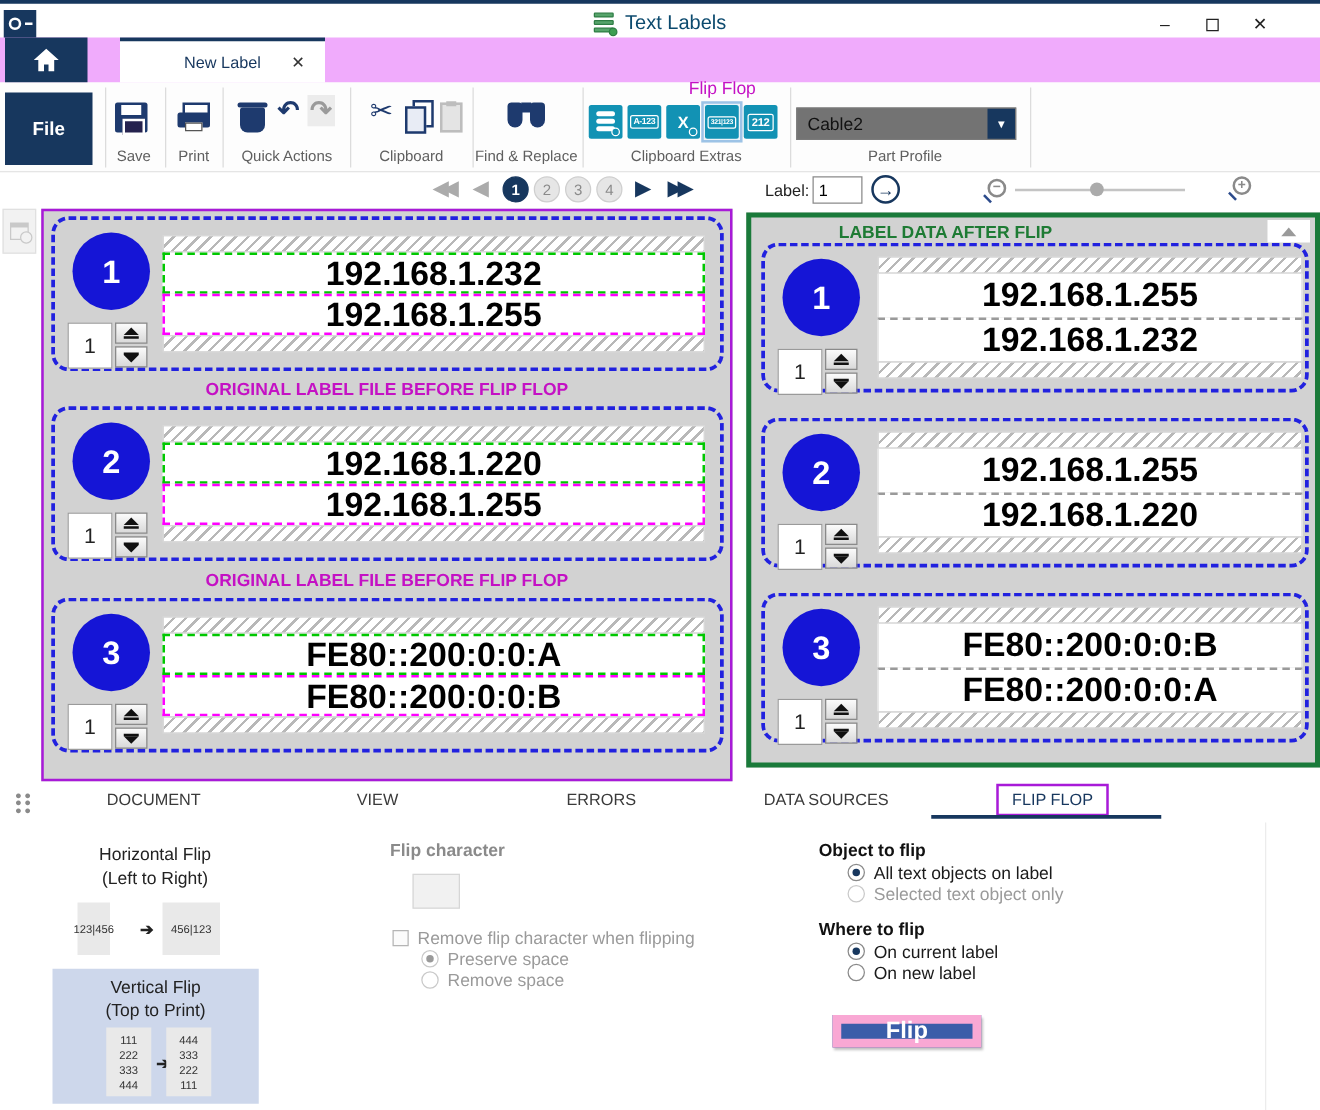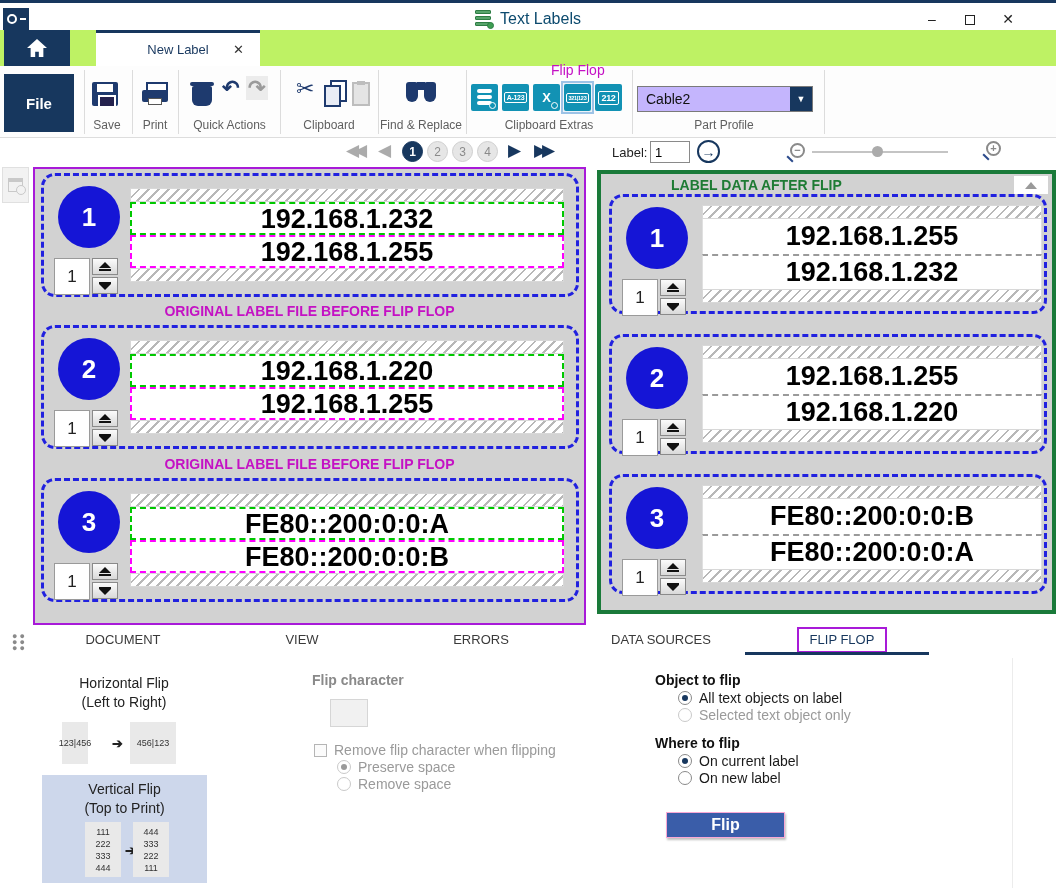--- a/index.html
+++ b/index.html
@@ -15,21 +15,21 @@
   .applogo .dash { position:absolute; right:3px; top:10px; width:6px; height:2px; background:#fff; }
   .titlecenter { left:0; top:4px; width:1056px; height:24px; display:flex; align-items:center; justify-content:center; gap:7px; position:absolute; }
   .tl-icon { width:18px; height:18px; position:relative; }
   .tl-icon .row { position:absolute; left:0; width:16px; height:4px; background:#57A46B; border-radius:1px; border:1px solid #2E7D44; }
   .tl-icon .gear { position:absolute; right:-1px; bottom:-1px; width:7px; height:7px; background:#3D9E52; border-radius:50%; border:1px solid #2E7D44; }
   .apptitle { font-size:16px; color:#0c4a6e; }
   .winbtn { top:6px; width:28px; height:20px; text-align:center; font-size:14px; color:#222; line-height:20px; position:absolute; cursor:default; }
   .maxglyph { display:inline-block; width:10px; height:10px; border:1.5px solid #222; vertical-align:middle; }
 
   
-  .tabrow { left:0; top:30px; width:1056px; height:36px; background:#bef264; position:absolute; }
+  .tabrow { left:0; top:30px; width:1056px; height:36px; background:#f0abfc; position:absolute; }
   .hometab { position:absolute; left:4px; top:0; width:66px; height:36px; background:#17375E; display:flex; align-items:center; justify-content:center; }
   .doctab { position:absolute; left:96px; top:0; width:164px; height:36px; background:#fff; border-top:3px solid #17375E; display:flex; align-items:center; justify-content:center; }
   .doctab .lbl { font-size:13px; color:#17375E; }
   .doctab .x { position:absolute; right:16px; top:9px; font-size:13px; color:#333; }
   .helpbtn { position:absolute; left:982px; top:36px; font-size:18px; font-weight:bold; color:#4a4a4a; }
   .helpbtn small { font-size:9px; color:#4a4a4a; }
 
   
   .ribbon { left:0; top:66px; width:1056px; height:72px; background:#FDFDFD; border-bottom:1px solid #DDD; position:absolute; }
   .filebtn { position:absolute; left:4px; top:8px; width:70px; height:58px; background:#17375E; color:#fff; font-size:15px; font-weight:bold; display:flex; align-items:center; justify-content:center; }
@@ -59,21 +59,21 @@
   .binoc:before { content:""; position:absolute; left:0; top:2px; width:12px; height:20px; background:#1E3A6E; border-radius:3px 3px 6px 6px; }
   .binoc:after { content:""; position:absolute; right:0; top:2px; width:12px; height:20px; background:#1E3A6E; border-radius:3px 3px 6px 6px; }
   .binoc .mid { position:absolute; left:11px; top:2px; width:8px; height:8px; background:#1E3A6E; }
   .tile { position:absolute; width:27px; height:27px; background:#1292B4; border-radius:2px; color:#fff; display:flex; align-items:center; justify-content:center; }
   .tile .inner { border:1px solid #fff; border-radius:2px; padding:1px 2px; font-size:7px; font-weight:bold; white-space:nowrap; letter-spacing:-0.3px; }
   .tile .db { position:relative; width:15px; height:17px; }
   .tile .db i { position:absolute; left:0; width:15px; height:4px; background:#fff; border-radius:2px; }
   .tile .dot { position:absolute; right:2px; bottom:2px; width:7px; height:7px; border:1.5px solid #fff; border-radius:50%; background:#1292B4; }
   .tilehl { position:absolute; width:33px; height:33px; border:2px solid #9DC3E6; background:rgba(190,215,240,.25); }
   .flipflop-note { position:absolute; left:551px; top:-4px; color:#C411C4; font-size:14px; }
-  .partsel { position:absolute; left:637px; top:20px; width:176px; height:26px; background:#c4b5fd; border:1px solid #7a7a7a; display:flex; align-items:center; }
+  .partsel { position:absolute; left:637px; top:20px; width:176px; height:26px; background:#737373; border:1px solid #7a7a7a; display:flex; align-items:center; }
   .partsel .val { flex:1; padding-left:8px; font-size:14px; color:#111; }
   .partsel .dd { width:22px; height:24px; background:#17375E; color:#fff; font-size:9px; display:flex; align-items:center; justify-content:center; }
 
   
   .navrow { left:0; top:138px; width:1056px; height:28px; background:#fff; position:absolute; }
   .navarr { position:absolute; top:2px; font-size:17px; letter-spacing:-5px; }
   .gray { color:#ABABAB; } .navy { color:#17375E; }
   .pgc { position:absolute; top:3px; width:21px; height:21px; border-radius:50%; background:#E6E6E6; border:1px solid #CFCFCF; color:#8a8a8a; font-size:12px; display:flex; align-items:center; justify-content:center; }
   .pgc.active { background:#17375E; border-color:#17375E; color:#fff; font-weight:bold; }
   .lblcap { position:absolute; left:612px; top:7px; font-size:13px; color:#222; }
@@ -134,21 +134,21 @@
   .disabled-t { font-size:14px; color:#9a9a9a; }
   .fcharbox { position:absolute; left:330px; top:41px; width:38px; height:28px; background:#F1F1F1; border:1px solid #D6D6D6; }
   .chk { position:absolute; width:13px; height:13px; border:1px solid #B5B5B5; background:#FBFBFB; }
   .radio { position:absolute; width:14px; height:14px; border-radius:50%; border:1px solid #8a8a8a; background:#fff; }
   .radio.dis { border-color:#C9C9C9; }
   .radio .dot { position:absolute; left:3px; top:3px; width:6px; height:6px; border-radius:50%; }
   .dot.navy { background:#17375E; }
   .dot.gray { background:#9a9a9a; }
   .boldhead { font-size:14px; font-weight:bold; color:#111; }
   .opttext { font-size:14px; color:#1a1a1a; }
-  .flipbtn { position:absolute; left:666px; top:154px; width:119px; height:26px; background:#3A5DA9; border:1px solid #f9a8d4; color:#fff; font-size:16px; font-weight:bold; display:flex; align-items:center; justify-content:center; box-shadow:1px 2px 2px rgba(0,0,0,.25); }
+  .flipbtn { position:absolute; left:666px; top:154px; width:119px; height:26px; background:#3A5DA9; border:7px solid #f9a8d4; color:#fff; font-size:19px; font-weight:bold; display:flex; align-items:center; justify-content:center; box-shadow:1px 2px 2px rgba(0,0,0,.25); }
   .vdiv { position:absolute; left:1012px; top:0; width:1px; height:230px; background:#ECECEC; }
 </style>
 </head>
 <body>
 
 <div id="app">
 
   <div class="abs titlebar">
     <div class="applogo">
         <span class="ring"></span>

